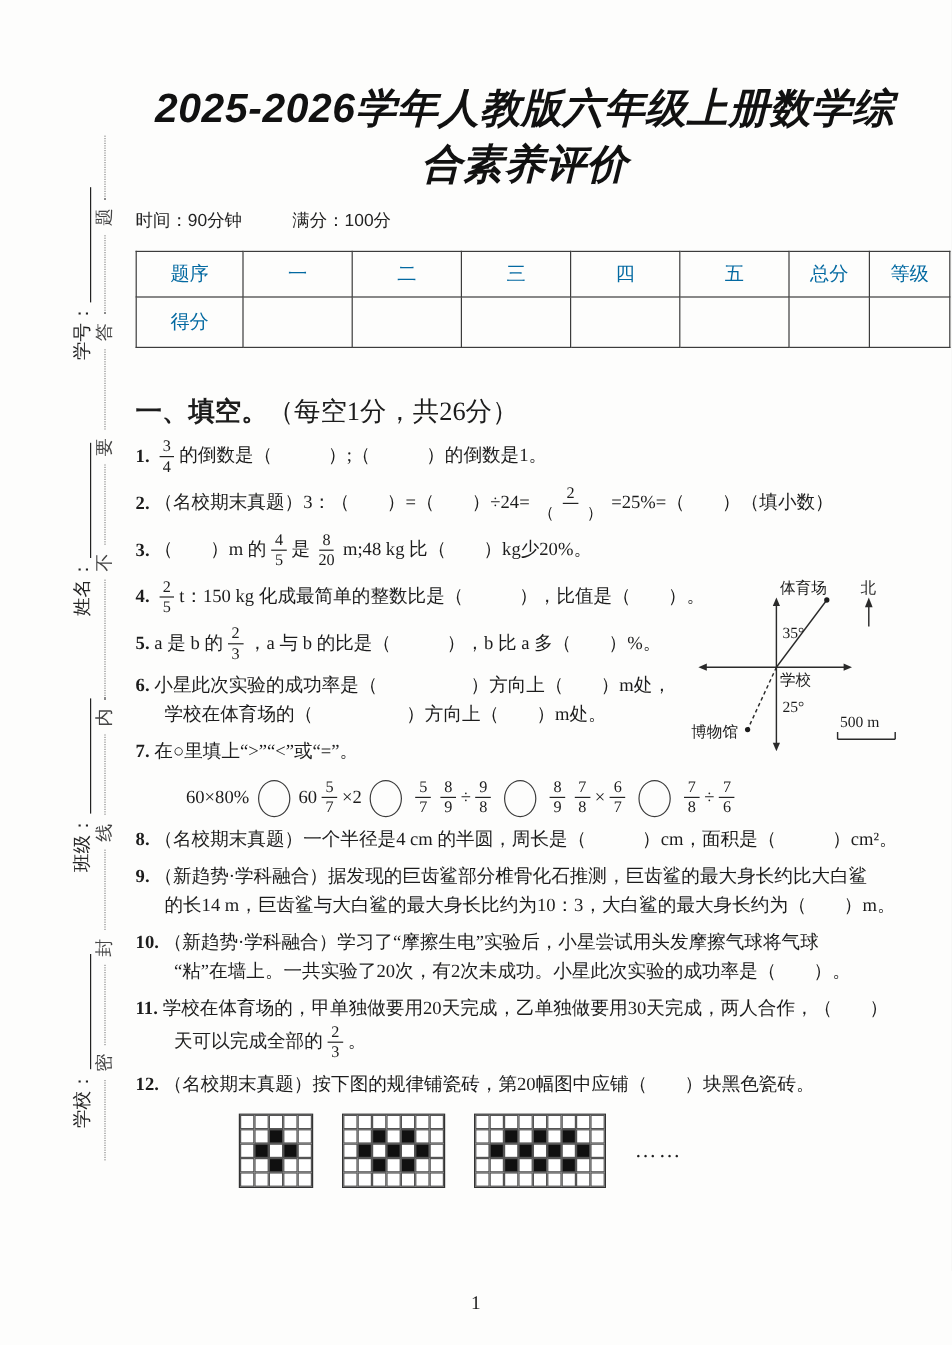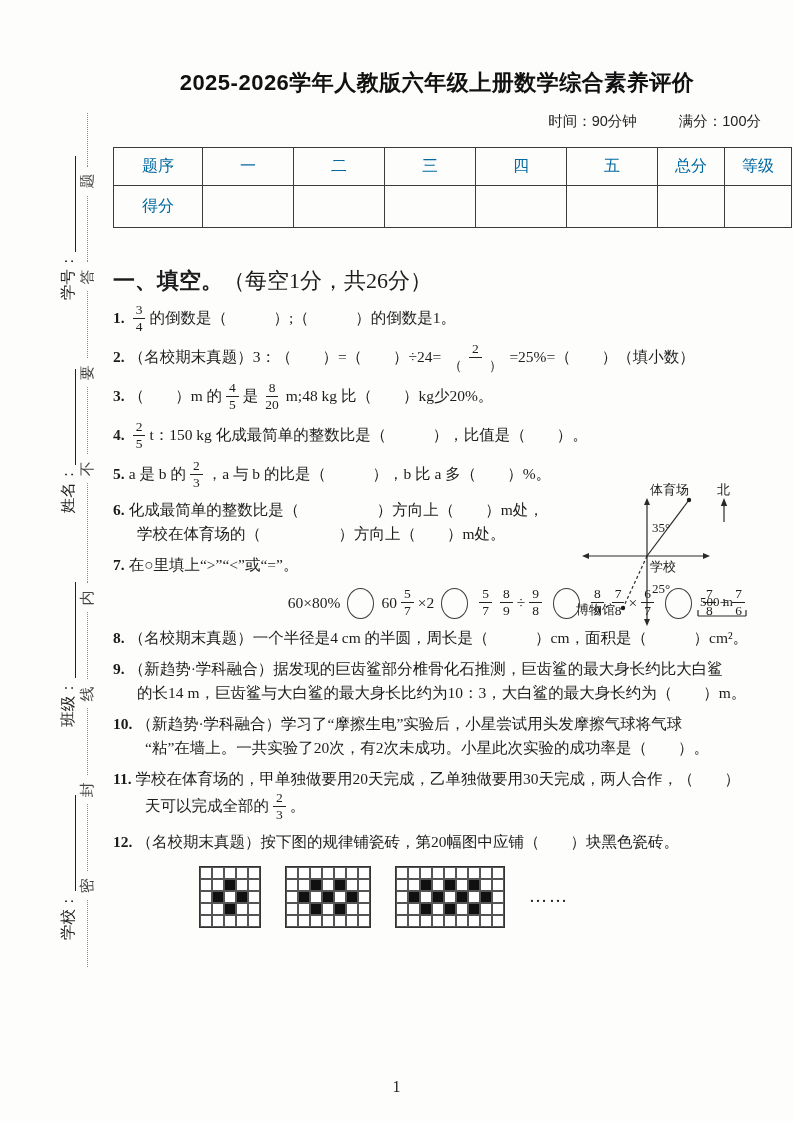--- a/index.html
+++ b/index.html
@@ -12,44 +12,44 @@
   
   .rot-strip{position:absolute; height:22px; display:flex; align-items:center; transform:rotate(-90deg);}
   .fields-strip{width:800px; left:-344px; top:529px; justify-content:space-between; padding:0 12px;}
   .fgroup{display:flex; align-items:center; width:160px; font-family:"Liberation Sans",sans-serif; font-size:15.5px; color:#222;}
   .blank{display:inline-block; width:96px; height:15px; border-bottom:1.5px solid #222; margin-left:2px;}
   .seal-strip{width:868px; left:-347px; top:529px; color:#444; font-size:15px;}
   .seal-strip .seg{flex:1; border-top:1.6px dotted #8a8a8a; height:0; margin:0 7px;}
   .seal-strip .sc{flex:0 0 auto;}
   
   .content{position:absolute; left:113px; top:0; width:648px;}
-  .subtitle{margin-top:68px; text-align:center; font-family:"Liberation Sans",sans-serif; font-weight:700; font-size:22px; letter-spacing:0.5px; color:#111;}
+  .subtitle{margin-top:68px; text-align:center; font-family:"Liberation Sans",sans-serif; font-weight:700; font-size:34px; letter-spacing:0.5px; color:#111;font-style:italic;}
   .title{margin-top:10px; text-align:center; font-family:"Liberation Sans",sans-serif; font-weight:700; font-size:36px; color:#111;}
-  .meta{margin-top:14px; text-align:right; font-family:"Liberation Sans",sans-serif; font-size:14.5px; color:#222;}
+  .meta{margin-top:14px; text-align:left; font-family:"Liberation Sans",sans-serif; font-size:14.5px; color:#222;}
   .meta .gap{display:inline-block; width:42px;}
   
   table.score{border-collapse:collapse; width:100%; margin-top:16px; table-layout:fixed;}
   table.score td{border:1.2px solid #3c3c3c; text-align:center; font-size:16px; color:#0369a1;}
   table.score tr.hd td{height:35px;}
   table.score tr.sc td{height:39px;}
   td.c0{width:86px;} td.c1,td.c2,td.c3,td.c4,td.c5{width:88px;} td.c6{width:64px;} td.c7{width:64px;}
   
   .sec{margin-top:38px; font-size:22px;}
   .sec .h{font-weight:700; font-family:"Liberation Sans",sans-serif;}
   
   .q{margin-top:7px; padding-left:24px; line-height:1.55;}
   .q.num2{padding-left:32px;}
   .q .no{font-weight:700; margin-left:-24px; padding-right:4px;}
   .q.num2 .no{margin-left:-32px;}
   .narrow{max-width:452px;}
   .fr{display:inline-flex; flex-direction:column; align-items:center; vertical-align:middle; line-height:1.15; font-size:13.5px; margin:0 4px; transform:translateY(-1px);}
   .fr .n{border-bottom:1.2px solid #222; padding:0 3px;}
   .fr .d{padding:0 3px;}
   
-  .cmp-row{display:flex; justify-content:flex-end; align-items:center; margin-top:10px; padding:0 12px 0 18px;}
+  .cmp-row{display:flex; justify-content:flex-start; align-items:center; margin-top:10px; padding:0 12px 0 18px;}
   .cmp{display:flex; align-items:center;}
   .circ{display:inline-block; width:25px; height:29px; border:1.4px solid #3c3c3c; border-radius:50%; margin:0 7px;}
   
   .tiles-row{display:flex; align-items:center; gap:24px; margin-top:12px; padding-left:54px;}
   .tilegrid{display:grid; border:1px solid #333; background:#fff;}
   .tilegrid .cell{width:12px; height:12px; border:0.6px solid #555; box-sizing:border-box;}
   .tilegrid .cell.black{background:#101010;}
   .ellip{font-size:18px; letter-spacing:2px;}
   .pageno{position:absolute; left:0; top:1078px; width:100%; text-align:center; font-size:16px;}
   
@@ -198,21 +198,21 @@
     </div>
 
     <div class="q narrow">
       <span class="no">5.</span><span>a 是 b 的</span><span class="fr">
           <span class="n">2</span>
           <span class="d">3</span>
         </span><span>，a 与 b 的比是（　　　），b 比 a 多（　　）%。</span>
     </div>
 
     <div class="q narrow">
-      <span class="no">6.</span><span>化成最简单的整数比是（　　　　　）方向上（　　）m处，</span><br>
+      <span class="no">6.</span><span>小星此次实验的成功率是（　　　　　）方向上（　　）m处，</span><br>
       <span>学校在体育场的（　　　　　）方向上（　　）m处。</span>
     </div>
 
     <div class="q">
       <span class="no">7.</span><span>在○里填上“&gt;”“&lt;”或“=”。</span>
       <div class="cmp-row">
         <span class="cmp">
           <span>60×80%</span>
             <span class="circ"></span>
             <span>60</span>

